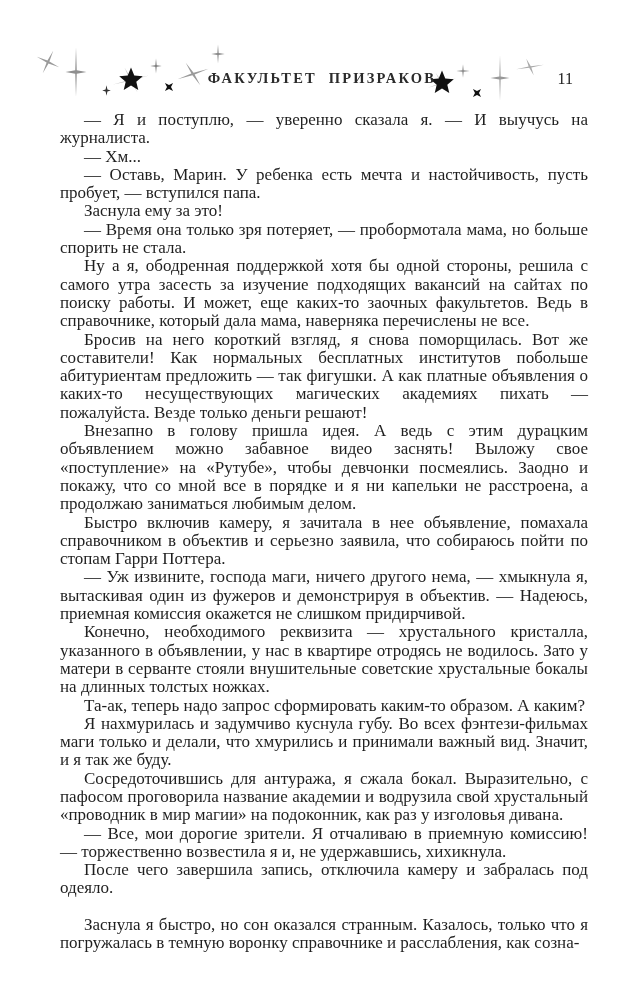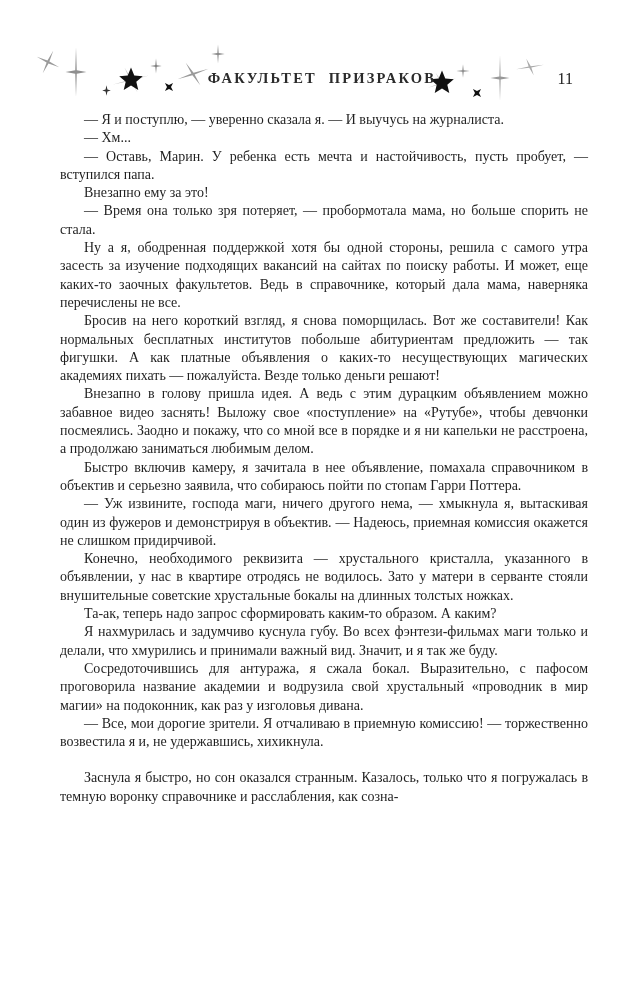--- a/index.html
+++ b/index.html
@@ -40,21 +40,21 @@
   }
   .stars { position: absolute; inset: 0; pointer-events: none; }
   .stars svg { position: absolute; display: block; }
   
   .body-text {
     position: absolute;
     left: 60px;
     top: 111px;
     width: 528px;
     color: #1f1f1f;
-    font-size: 14px;
+    font-size: 17px;
     line-height: 18.3px;
     text-align: justify;
   }
   .body-text p {
     margin: 0;
     text-indent: 24px;
   }
   .body-text p.scene-break { margin-top: 18px; }
 </style>
 </head>
@@ -110,28 +110,29 @@
         </svg>
       </div>
     <h1 class="chapter-title">ФАКУЛЬТЕТ ПРИЗРАКОВ</h1>
     <div class="page-number">11</div>
   </div>
 
   <div class="body-text">
       <p>— Я и поступлю, — уверенно сказала я. — И выучусь на журналиста.</p>
       <p>— Хм...</p>
       <p>— Оставь, Марин. У ребенка есть мечта и настойчивость, пусть пробует, — вступился папа.</p>
-      <p>Внезапно ему за это!</p>
+      <p>Заснула ему за это!</p>
       <p>— Время она только зря потеряет, — пробормотала мама, но больше спорить не стала.</p>
       <p>Ну а я, ободренная поддержкой хотя бы одной стороны, решила с самого утра засесть за изучение подходящих вакансий на сайтах по поиску работы. И может, еще каких-то заочных факультетов. Ведь в справочнике, который дала мама, наверняка перечислены не все.</p>
       <p>Бросив на него короткий взгляд, я снова поморщилась. Вот же составители! Как нормальных бесплатных институтов побольше абитуриентам предложить — так фигушки. А как платные объявления о каких-то несуществующих магических академиях пихать — пожалуйста. Везде только деньги решают!</p>
       <p>Внезапно в голову пришла идея. А ведь с этим дурацким объявлением можно забавное видео заснять! Выложу свое «поступление» на «Рутубе», чтобы девчонки посмеялись. Заодно и покажу, что со мной все в порядке и я ни капельки не расстроена, а продолжаю заниматься любимым делом.</p>
       <p>Быстро включив камеру, я зачитала в нее объявление, помахала справочником в объектив и серьезно заявила, что собираюсь пойти по стопам Гарри Поттера.</p>
       <p>— Уж извините, господа маги, ничего другого нема, — хмыкнула я, вытаскивая один из фужеров и демонстрируя в объектив. — Надеюсь, приемная комиссия окажется не слишком придирчивой.</p>
       <p>Конечно, необходимого реквизита — хрустального кристалла, указанного в объявлении, у нас в квартире отродясь не водилось. Зато у матери в серванте стояли внушительные советские хрустальные бокалы на длинных толстых ножках.</p>
       <p>Та-ак, теперь надо запрос сформировать каким-то образом. А каким?</p>
       <p>Я нахмурилась и задумчиво куснула губу. Во всех фэнтези-фильмах маги только и делали, что хмурились и принимали важный вид. Значит, и я так же буду.</p>
       <p>Сосредоточившись для антуража, я сжала бокал. Выразительно, с пафосом проговорила название академии и водрузила свой хрустальный «проводник в мир магии» на подоконник, как раз у изголовья дивана.</p>
       <p>— Все, мои дорогие зрители. Я отчаливаю в приемную комиссию! — торжественно возвестила я и, не удержавшись, хихикнула.</p>
+      <p>После чего завершила запись, отключила камеру и забралась под одеяло.</p>
       <p class="scene-break">Заснула я быстро, но сон оказался странным. Казалось, только что я погружалась в темную воронку справочнике и расслабления, как созна-</p>
     </div>
 
 </div>
 
 </body></html>

